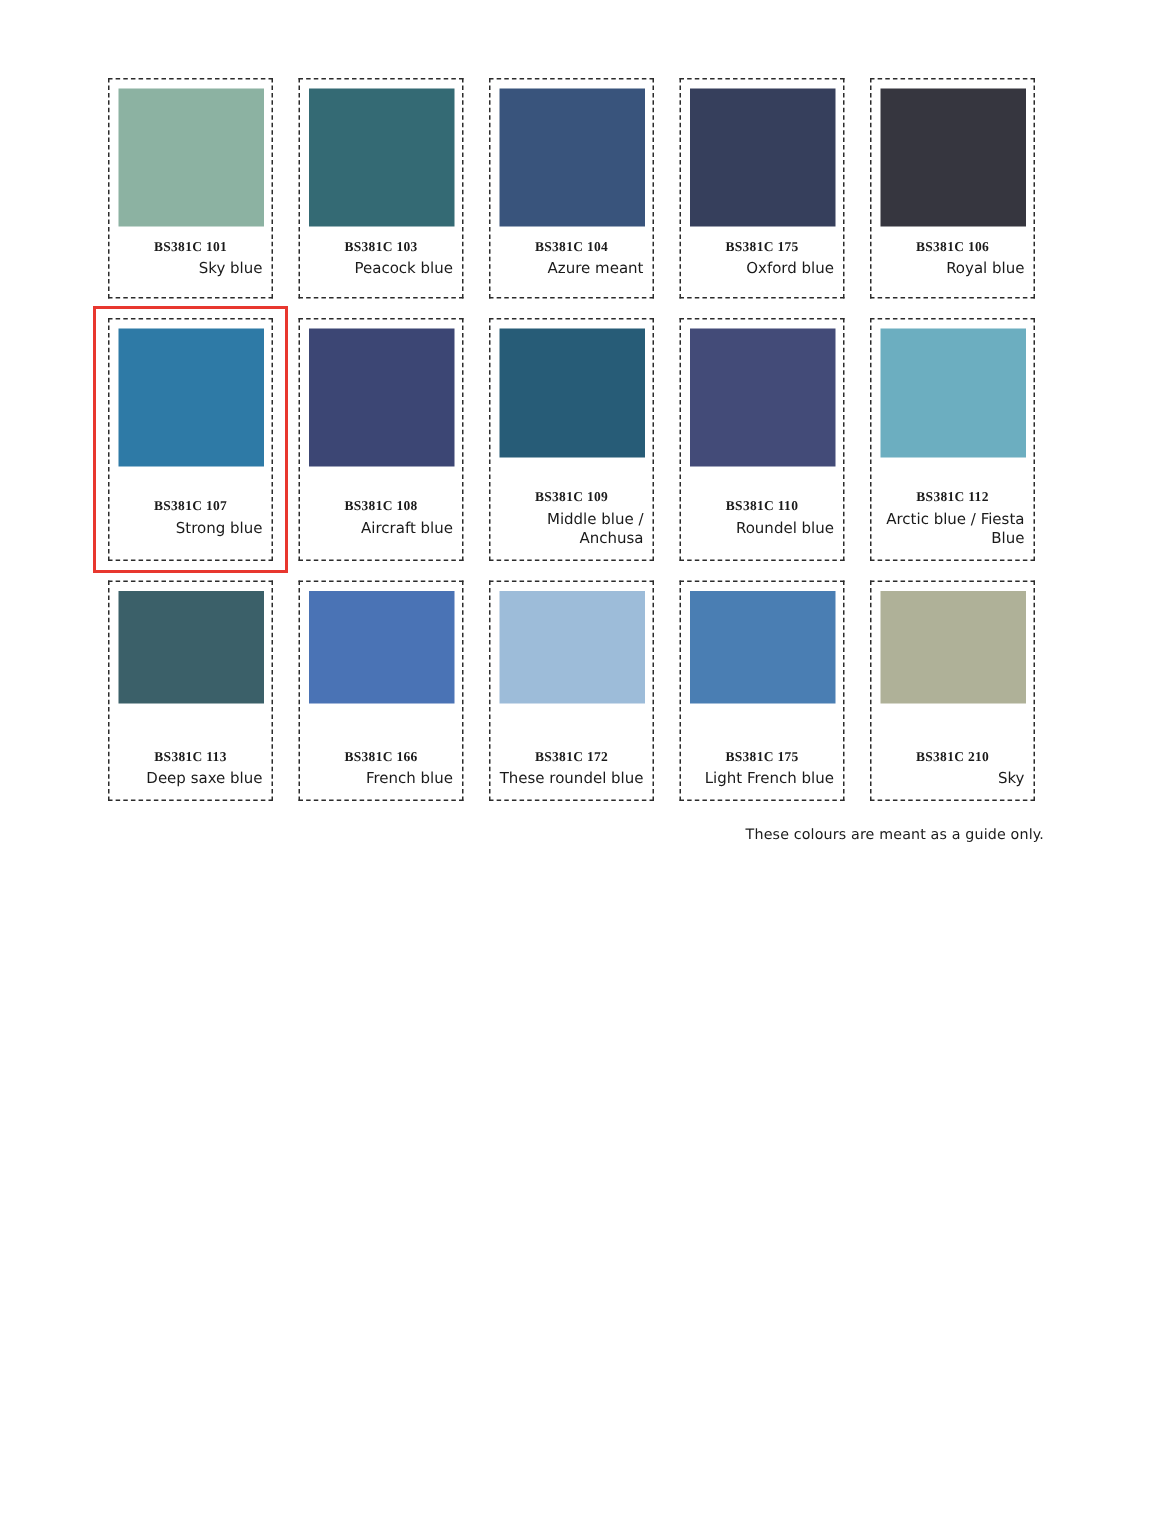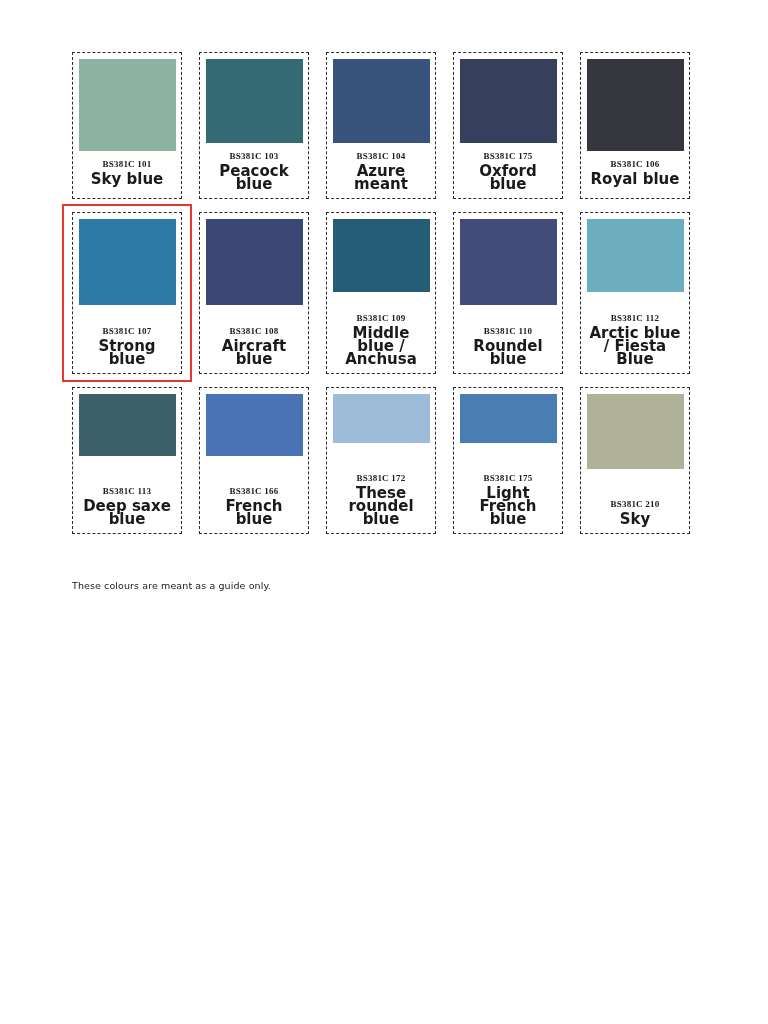--- a/index.html
+++ b/index.html
@@ -66,30 +66,31 @@
   .swatch-code {
     font-size: 9px;
     font-weight: bold;
     color: #1a1a1a;
     letter-spacing: 0.2px;
     line-height: 13px;
     white-space: nowrap;
     font-family: Liberation Serif, serif;
   }
   .swatch-name {
-    font-size: 15px;
-    font-weight: bold;
+    font-size: 10px;
+    font-weight: normal;
     color: #1a1a1a;
     line-height: 13px;
     margin-top: 2px;
     padding: 0 1px;
+    text-align: right;
   }
   .footnote {
-    margin-top: 46px;
-    text-align: left;
+    margin-top: 17px;
+    text-align: right;
     font-size: 9.5px;
     color: #1a1a1a;
     letter-spacing: 0.1px;
   }
 </style>
 </head>
 <body>
 
 <div class="page">
 

